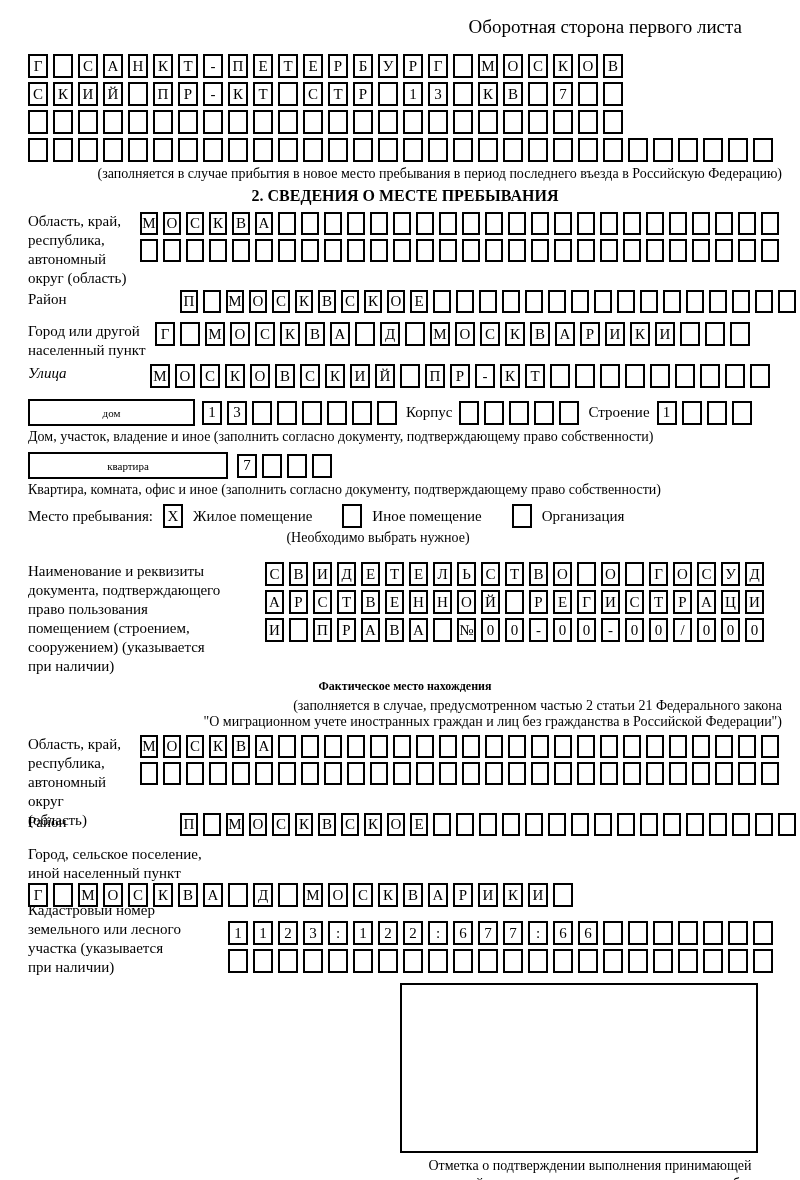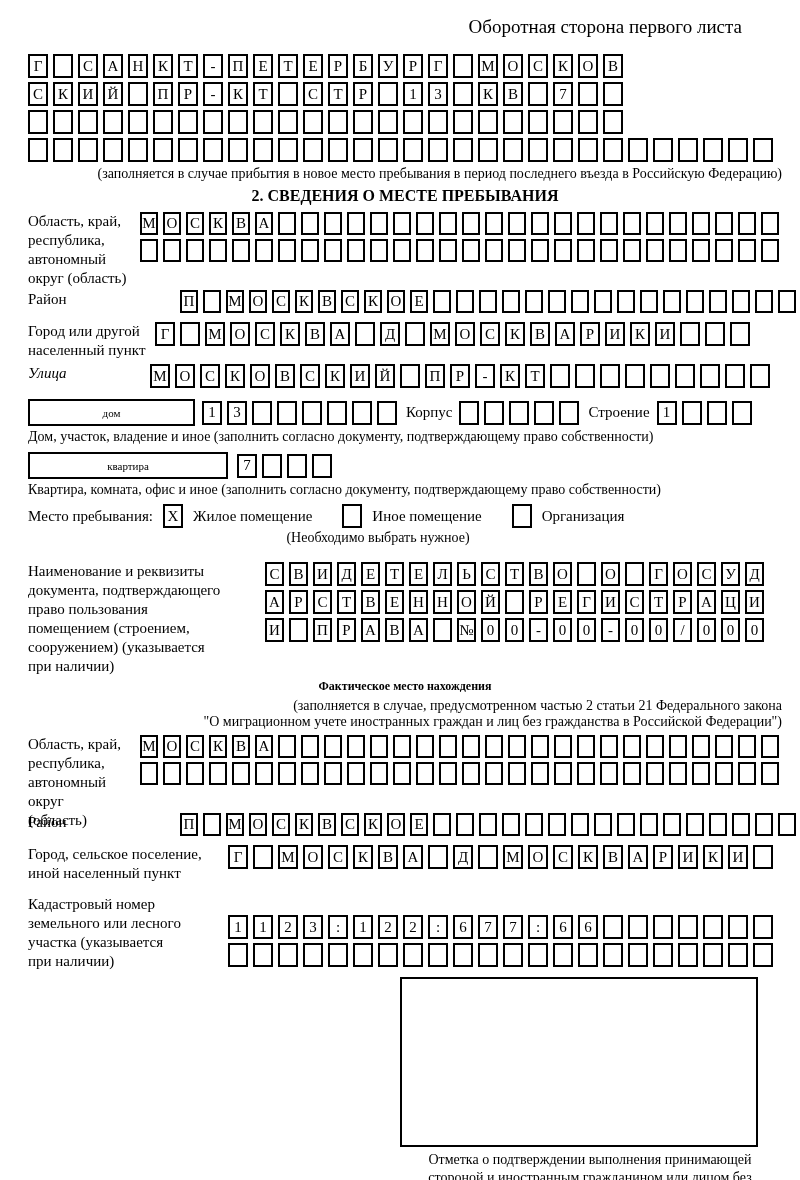--- a/index.html
+++ b/index.html
@@ -11,21 +11,21 @@
   .lbl{flex:none;font-size:15px;line-height:19px;white-space:pre-line;}
   .w150{width:150px;} .w112{width:112px;} .w127{width:127px;} .w122{width:122px;font-style:italic;}
   .w237{width:237px;} .w200{width:200px;}
   .rowscol{display:flex;flex-direction:column;}
   .boxrow{display:flex;column-gap:5px;margin-bottom:4px;}
   .cell{box-sizing:border-box;flex:none;width:20px;height:24px;border:2px solid #000;
         display:flex;align-items:center;justify-content:center;font-size:15px;background:#fff;}
   .n{column-gap:5px;} .n .cell{width:18px;height:23px;}
   .d .cell{width:19px;}
   .region{height:76px;margin-bottom:2px;}
-  .mb2{margin-bottom:10px;} .mb5{margin-bottom:5px;gap:40px;}
+  .mb2{margin-bottom:16px;flex-direction:column;} .mb5{margin-bottom:5px;gap:40px;}
   .caption{font-size:14px;line-height:16px;}
   .center{text-align:right;}
   .sec-title{font-size:16px;font-weight:bold;text-align:center;margin:5px 0 7px 0;}
   .sec-title3{font-size:12px;font-weight:bold;text-align:center;margin:3px 0 4px 0;}
   .houserow{display:flex;align-items:center;margin:7px 0 3px 0;}
   .fieldbox{box-sizing:border-box;border:2px solid #000;height:27px;display:flex;
             align-items:center;justify-content:center;font-size:11px;flex:none;}
   .fb167{width:167px;margin-right:7px;} .fb200{width:200px;margin-right:9px;}
   .inline-lbl{font-size:15px;margin:0 7px 0 9px;flex:none;}
   .houserow .boxrow{margin-bottom:0;}

